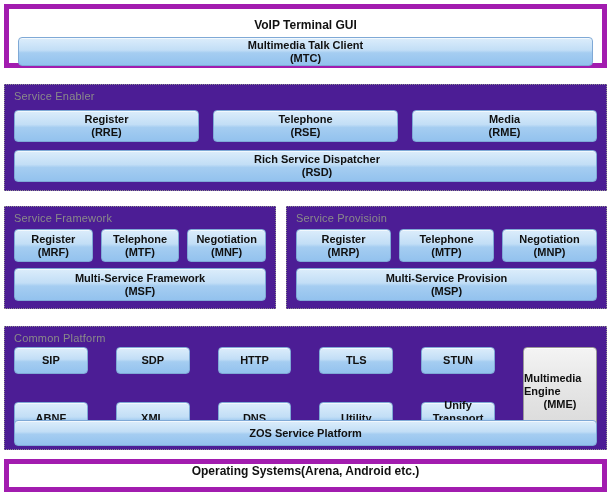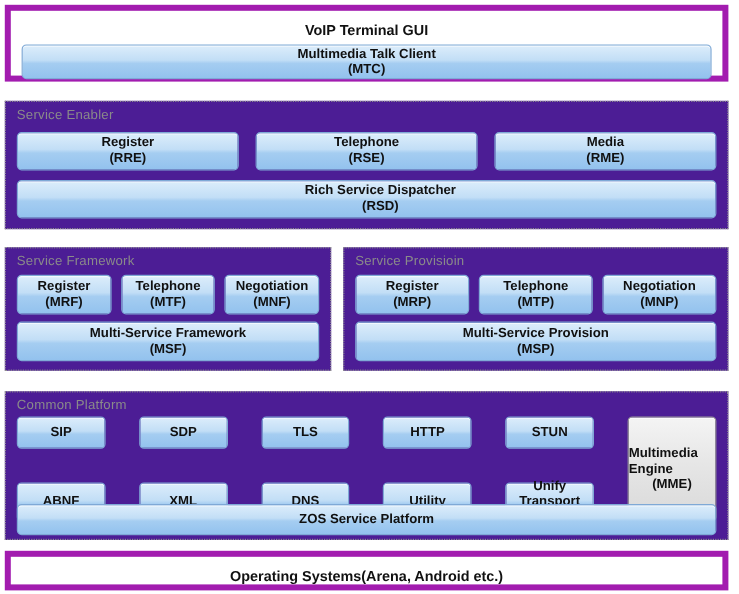--- a/index.html
+++ b/index.html
@@ -114,21 +114,21 @@
     column-gap: 10px;
     row-gap: 7px;
     gap: 28px;
   }
   #mme-box { grid-column: 6; grid-row: 1 / 3; }
   #zos-box { position: absolute; left: 9px; right: 9px; top: 93px; height: 26px; }
 
   
   #os-panel {
     left: 4px; top: 459px; width: 603px; height: 33px;
-    display: flex; align-items: flex-end; justify-content: center;
+    display: flex; align-items: flex-start; justify-content: center;
     font-size: 12px; font-weight: bold;
   }
 </style>
 </head>
 <body>
 
 <div class="canvas">
 
   <div class="solid-panel" id="top-panel">
     <div class="title">VoIP Terminal GUI</div>
@@ -202,22 +202,22 @@
       <span>Multi-Service Provision</span>
       <span>(MSP)</span>
     </div>
   </div>
 
   <div class="dotted-panel" id="common-panel">
     <div class="group-label">Common Platform</div>
     <div id="common-grid">
       <div class="bb">SIP</div>
       <div class="bb">SDP</div>
+      <div class="bb">HTTP</div>
       <div class="bb">TLS</div>
-      <div class="bb">HTTP</div>
       <div class="bb">STUN</div>
       <div class="gb" id="mme-box">
         <span>Multimedia Engine</span>
         <span>(MME)</span>
       </div>
       <div class="bb">ABNF</div>
       <div class="bb">XML</div>
       <div class="bb">DNS</div>
       <div class="bb">Utility</div>
       <div class="bb">

